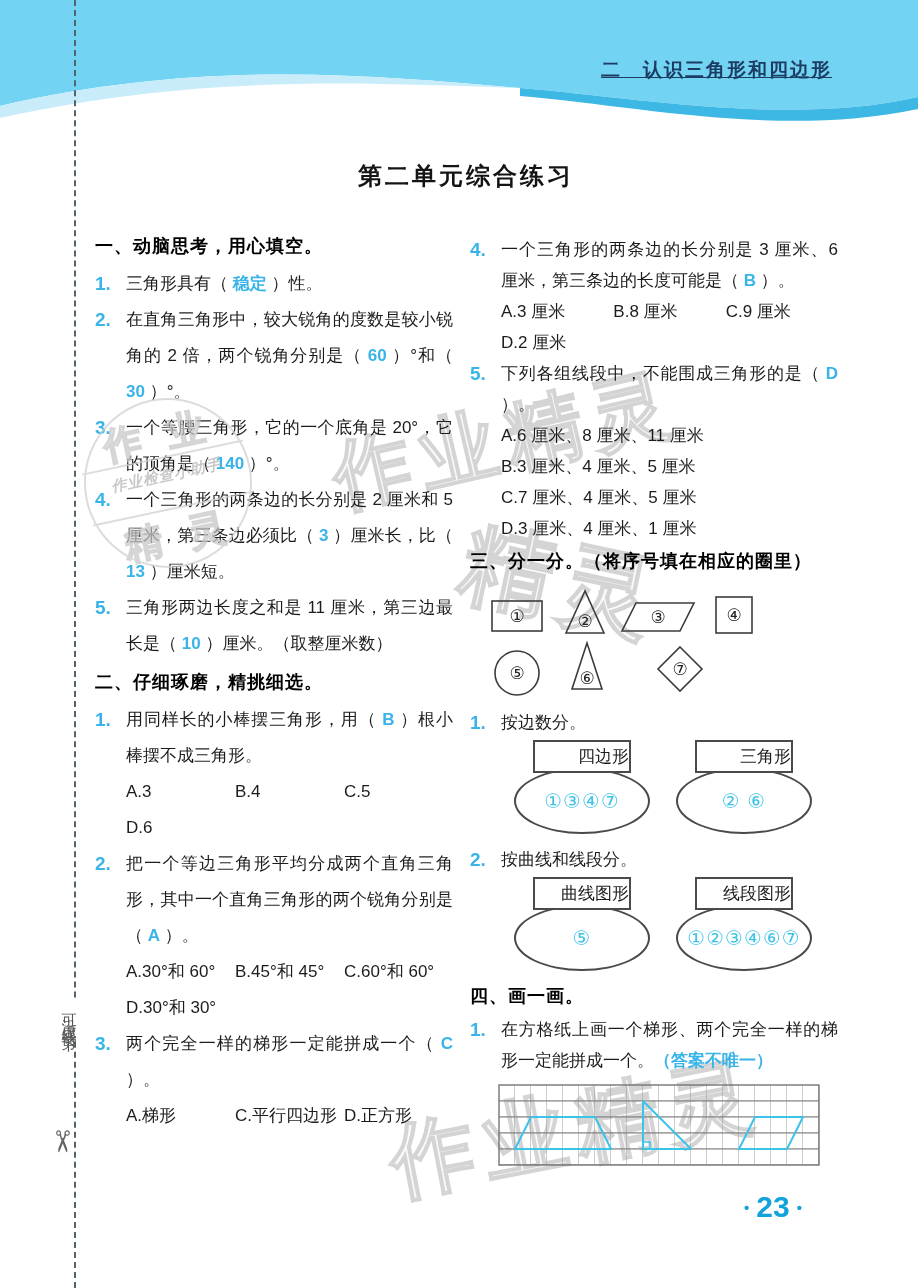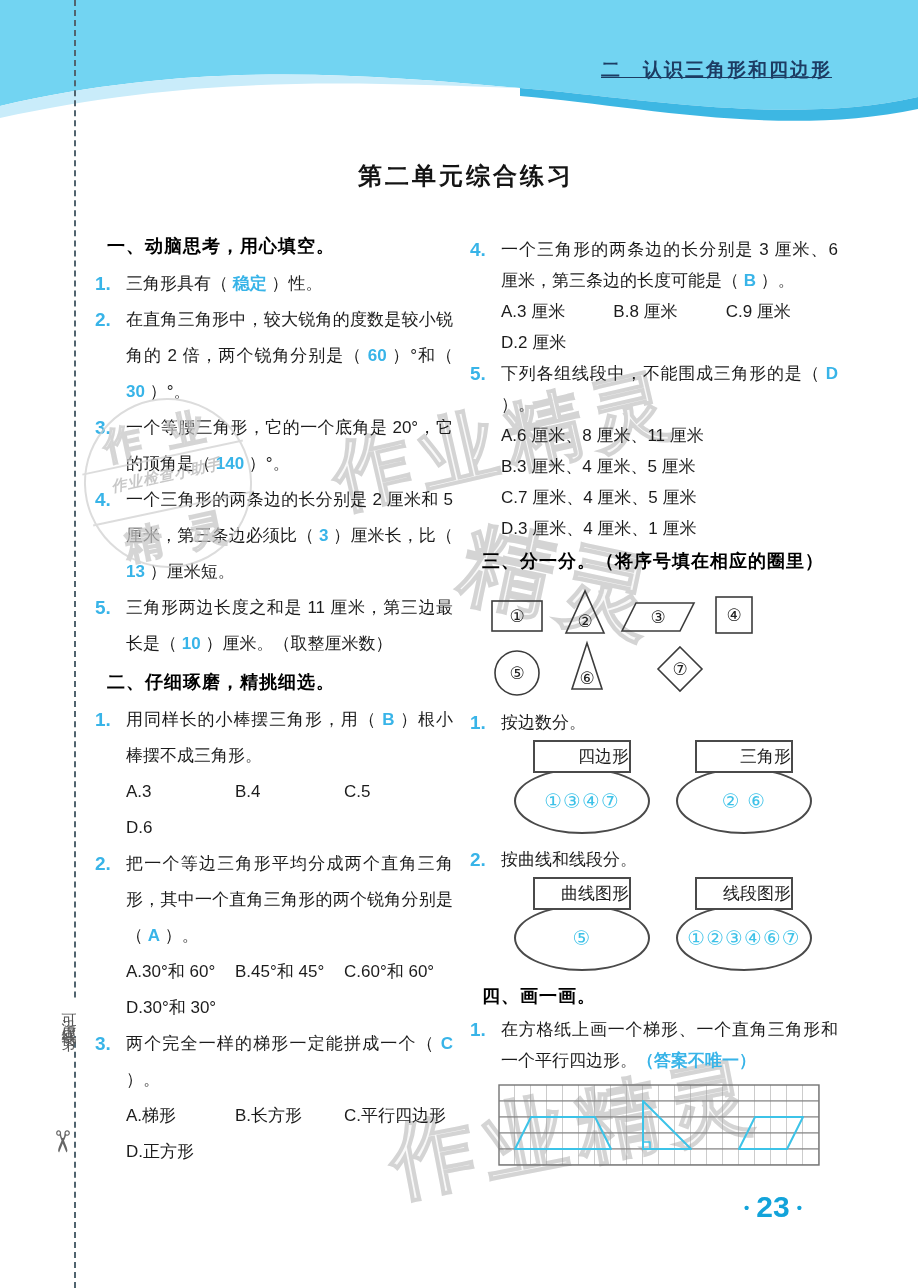--- a/index.html
+++ b/index.html
@@ -19,21 +19,21 @@
   .scissors { position:absolute; left:50px; top:1124px; z-index:2; font-size:30px;
               color:#666; transform:rotate(90deg); background:transparent; }
 
   .title { position:absolute; top:160px; left:95px; width:742px; text-align:center;
            font-size:24px; font-weight:600; letter-spacing:3px; color:#141414; z-index:2; }
 
   .col { position:absolute; z-index:2; font-size:17px; }
   .col-left  { left:95px;  top:226px; width:358px; line-height:36px; }
   .col-right { left:470px; top:234px; width:368px; line-height:31px; }
 
-  h2.sec { font-size:18px; font-weight:bold; color:#000; letter-spacing:1px; margin:2px 12px; }
+  h2.sec { font-size:18px; font-weight:bold; color:#000; letter-spacing:1px; margin:2px 0; }
   .q  { position:relative; padding-left:31px; text-align:justify; }
   .qn { position:absolute; left:0; top:0; color:#38b4e8; font-weight:bold; font-size:19px; }
   .ans { color:#38b4e8; font-weight:bold; }
   .opts { display:grid; grid-template-columns:1fr 1fr 1fr; padding-left:31px; }
   .opts.single { grid-template-columns:1fr; }
 
   .figure { margin:8px 0 4px 14px; display:block; }
   .bags { display:flex; gap:26px; margin:2px 0 10px 44px; }
   .bag { width:136px; text-align:right; }
   .bag-label { position:relative; z-index:2; margin:0 auto; width:98px; height:33px;
@@ -135,21 +135,20 @@
     <span class="opt">C.60°和 60°</span>
     <span class="opt">D.30°和 30°</span>
   </div>
 
   <div class="q">
     <span class="qn">3.</span>
     <span>两个完全一样的梯形一定能拼成一个（ </span><span class="ans">C</span><span> ）。</span>
   </div>
   <div class="opts">
     <span class="opt">A.梯形</span>
-    <span class="opt">B.长方形</span>
     <span class="opt">C.平行四边形</span>
     <span class="opt">D.正方形</span>
   </div>
 </div>
 
 <div class="col col-right">
   <div class="q">
     <span class="qn">4.</span>
     <span>一个三角形的两条边的长分别是 3 厘米、6 厘米，第三条边的长度可能是（ </span><span class="ans">B</span><span> ）。</span>
   </div>
@@ -221,21 +220,21 @@
     <div class="bag">
       <div class="bag-label">线段图形</div>
       <div class="bag-oval">①②③④⑥⑦</div>
     </div>
   </div>
 
   <h2 class="sec">四、画一画。</h2>
 
   <div class="q">
     <span class="qn">1.</span>
-    <span>在方格纸上画一个梯形、一个直角三角形和一个平行四边形。</span><span class="ans">（答案不唯一）</span>
+    <span>在方格纸上画一个梯形、两个完全一样的梯形一定能拼成一个。</span><span class="ans">（答案不唯一）</span>
   </div>
 
   <svg class="gridfig" width="322" height="82" viewBox="0 0 322 82">
     <defs>
       <pattern id="gridcell" width="16" height="16" patternUnits="userSpaceOnUse">
         <path d="M16 0 H0 V16" fill="none" stroke="#9a9a9a" stroke-width="1"></path>
       </pattern>
     </defs>
     <rect x="1" y="1" width="320" height="80" fill="url(#gridcell)" stroke="#747474" stroke-width="1.4"></rect>
     <path d="M1 17 H321 M1 33 H321 M1 49 H321 M1 65 H321" stroke="#7d7d7d" stroke-width="1"></path>

